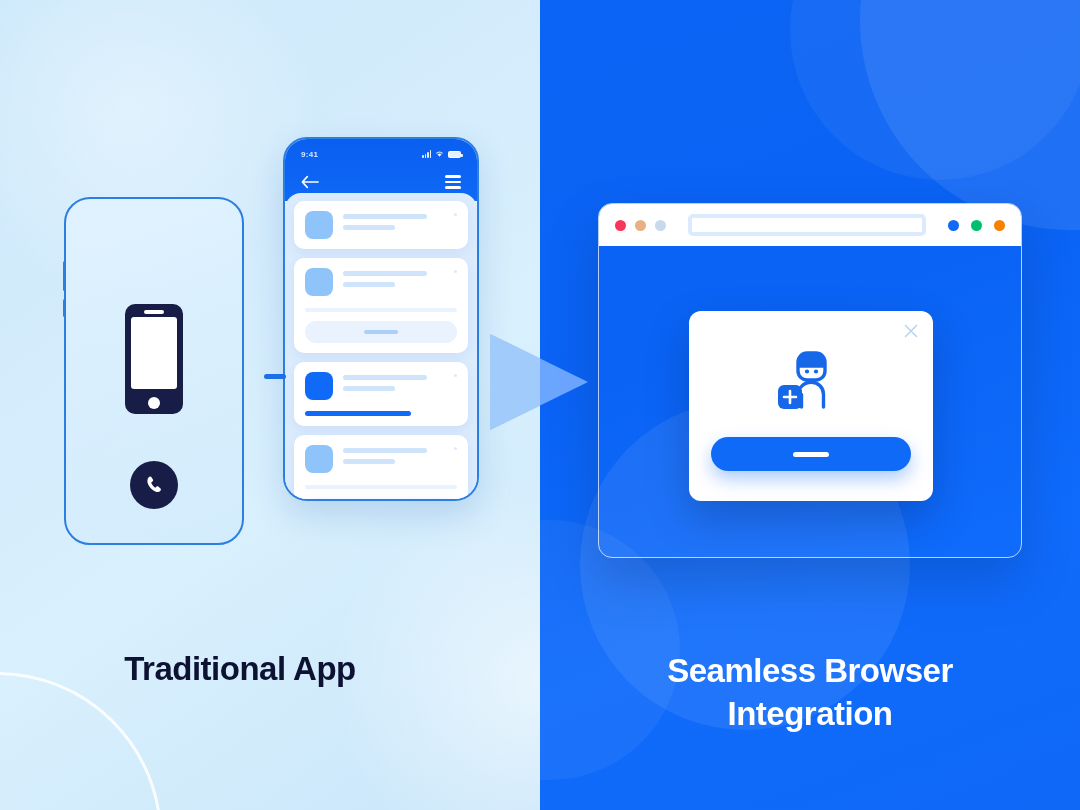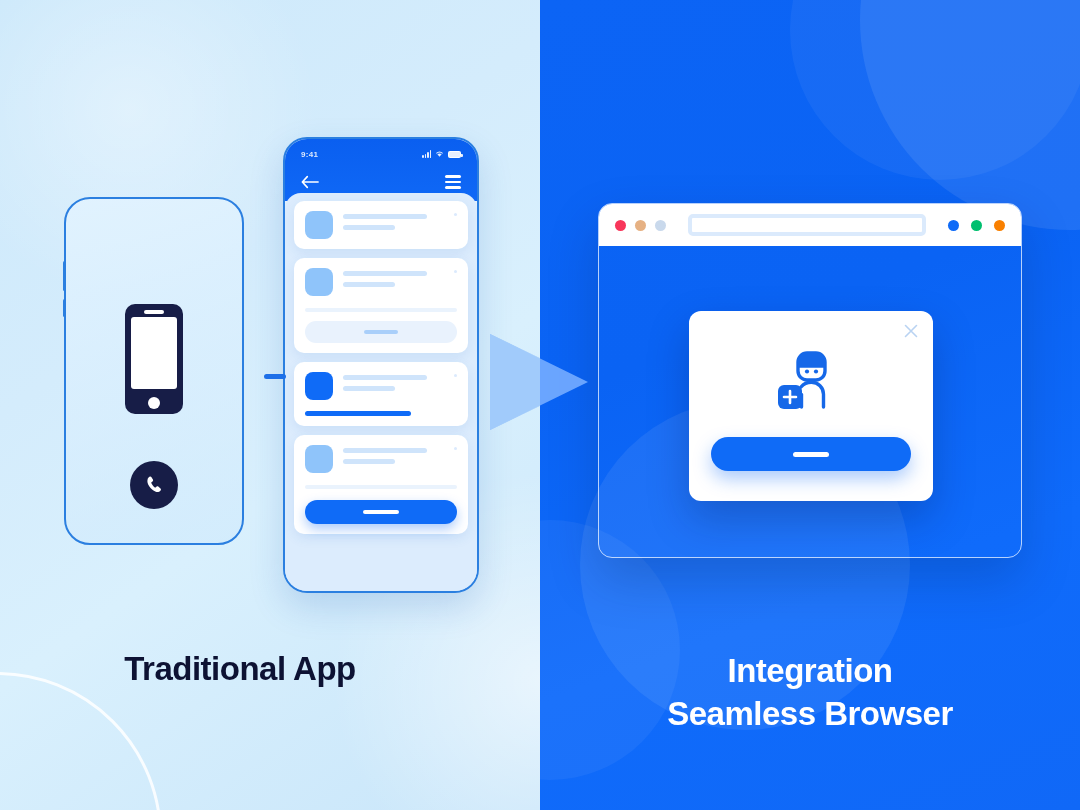--- a/index.html
+++ b/index.html
@@ -89,21 +89,21 @@
   }
   .call-btn svg{width:24px;height:24px;}
 
   .connector{
     position:absolute;left:264px;top:374px;width:22px;height:5px;
     background:#1d6fe8;border-radius:3px;z-index:5;
   }
 
   
   .phone-ui{
-    position:absolute;left:283px;top:137px;width:196px;height:456px;
+    position:absolute;left:283px;top:137px;width:196px;height:364px;
     border:2px solid #2b7fe0;border-radius:24px;box-sizing:border-box;
     background:#e3f1fe;overflow:hidden;
     box-shadow:0 14px 34px rgba(30,90,180,.18);
     padding-left:37px;
   }
   .phone-ui .header{
     position:absolute;left:0;top:0;width:100%;height:62px;
     background:linear-gradient(180deg,#0a5ff0,#0f68f6);
   }
   .statusbar{
@@ -398,17 +398,17 @@
         </svg>
 
         <div class="modal-cta">
           <span class="dash"></span>
         </div>
       </div>
     </div>
   </div>
 
   <div class="caption-right">
+    <div>Seamless Browser</div>
     <div>Integration</div>
-    <div>Seamless Browser</div>
   </div>
 
 </div>
 
 </body></html>

